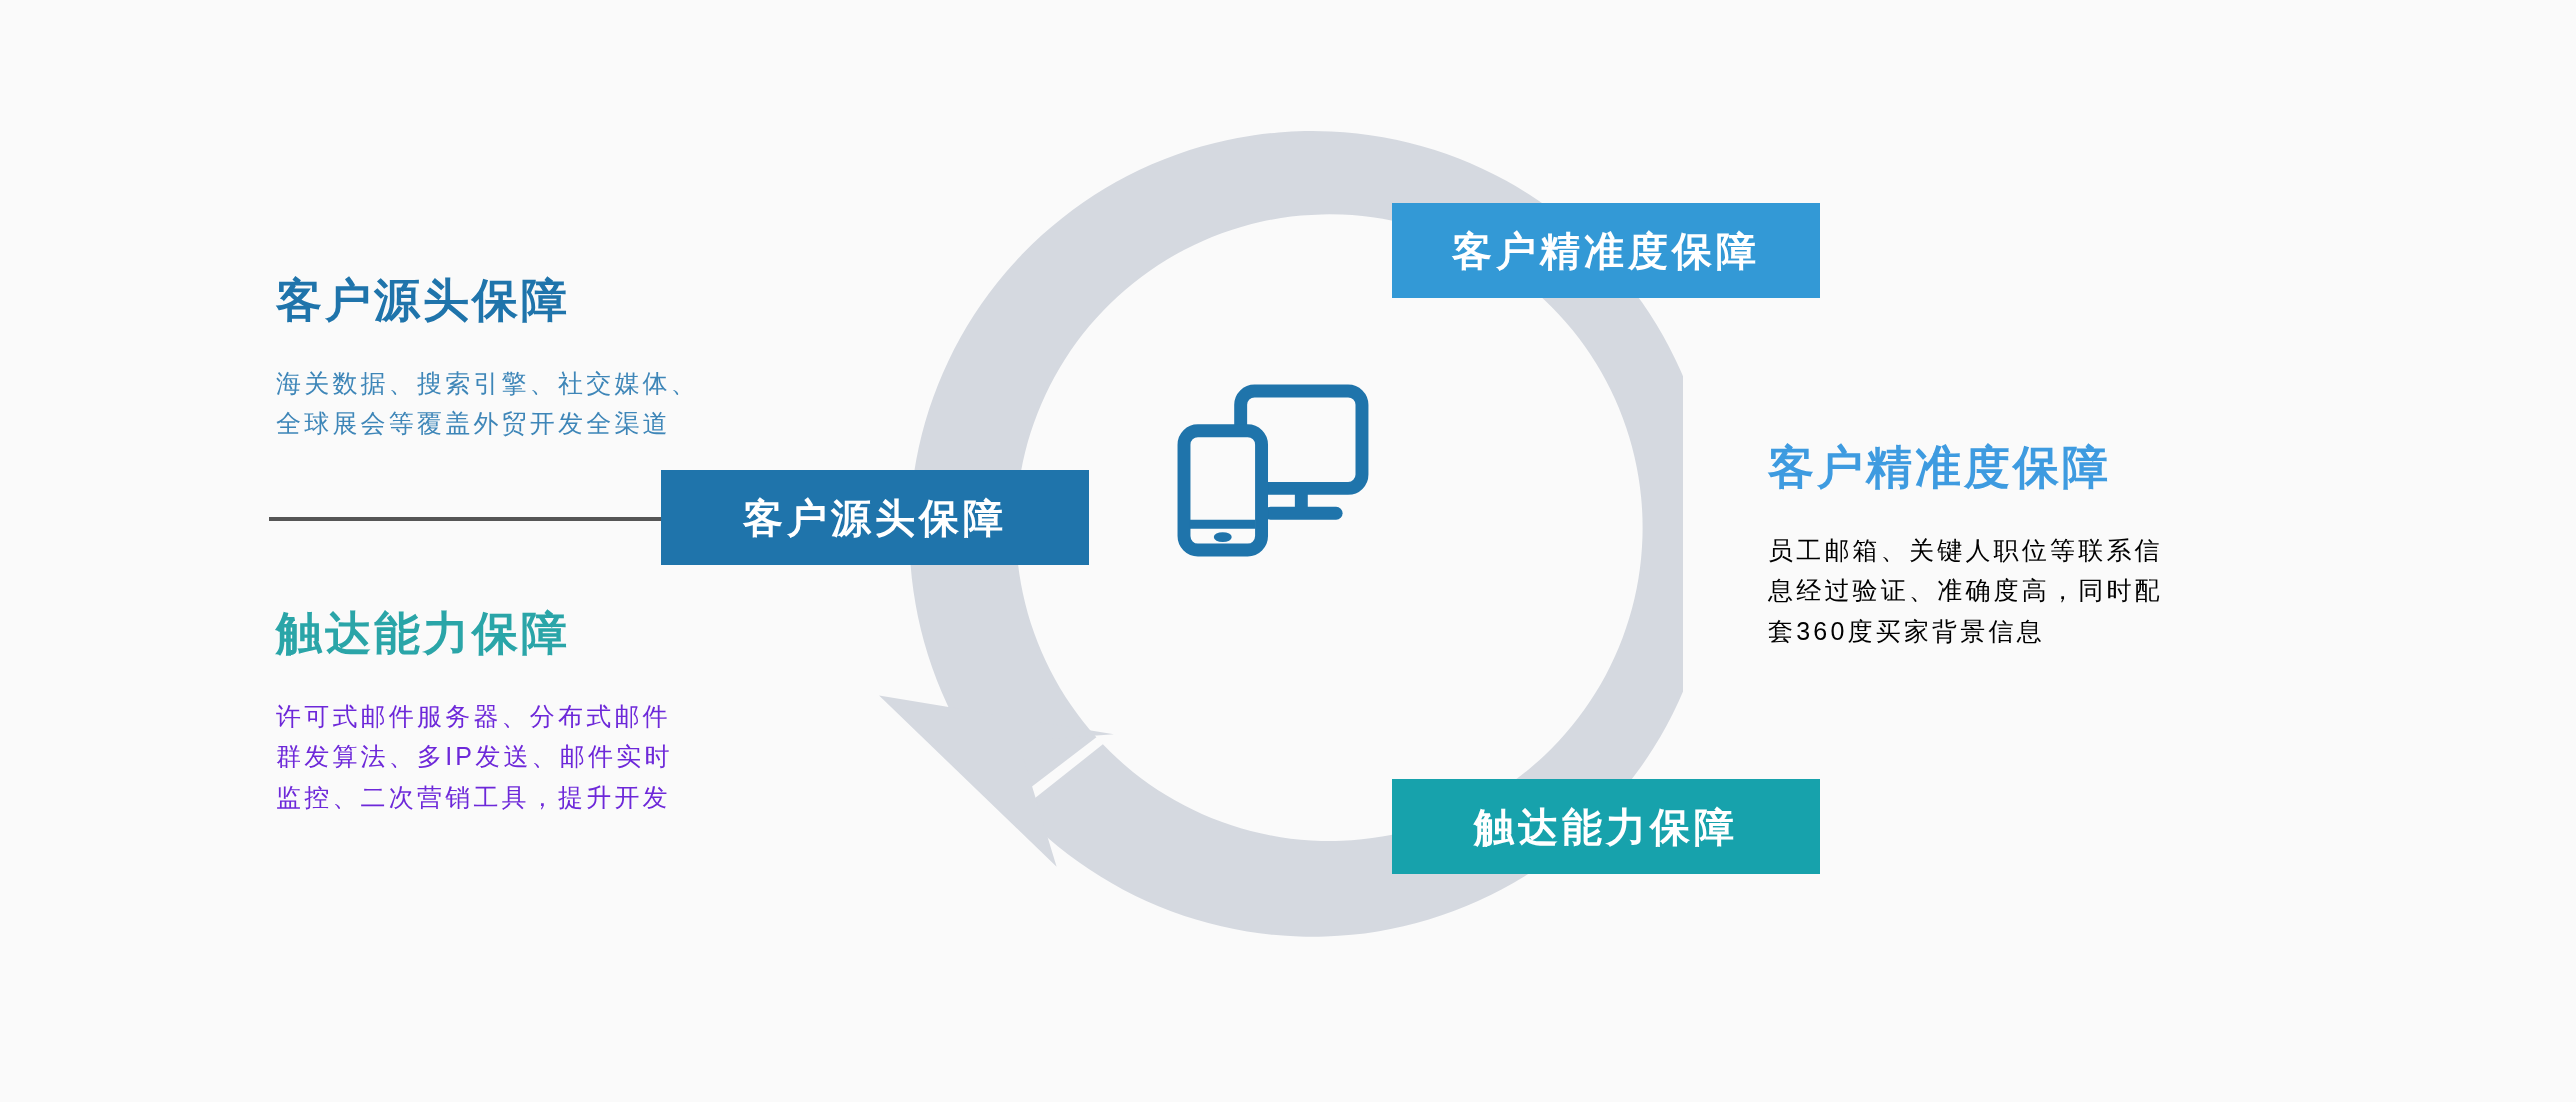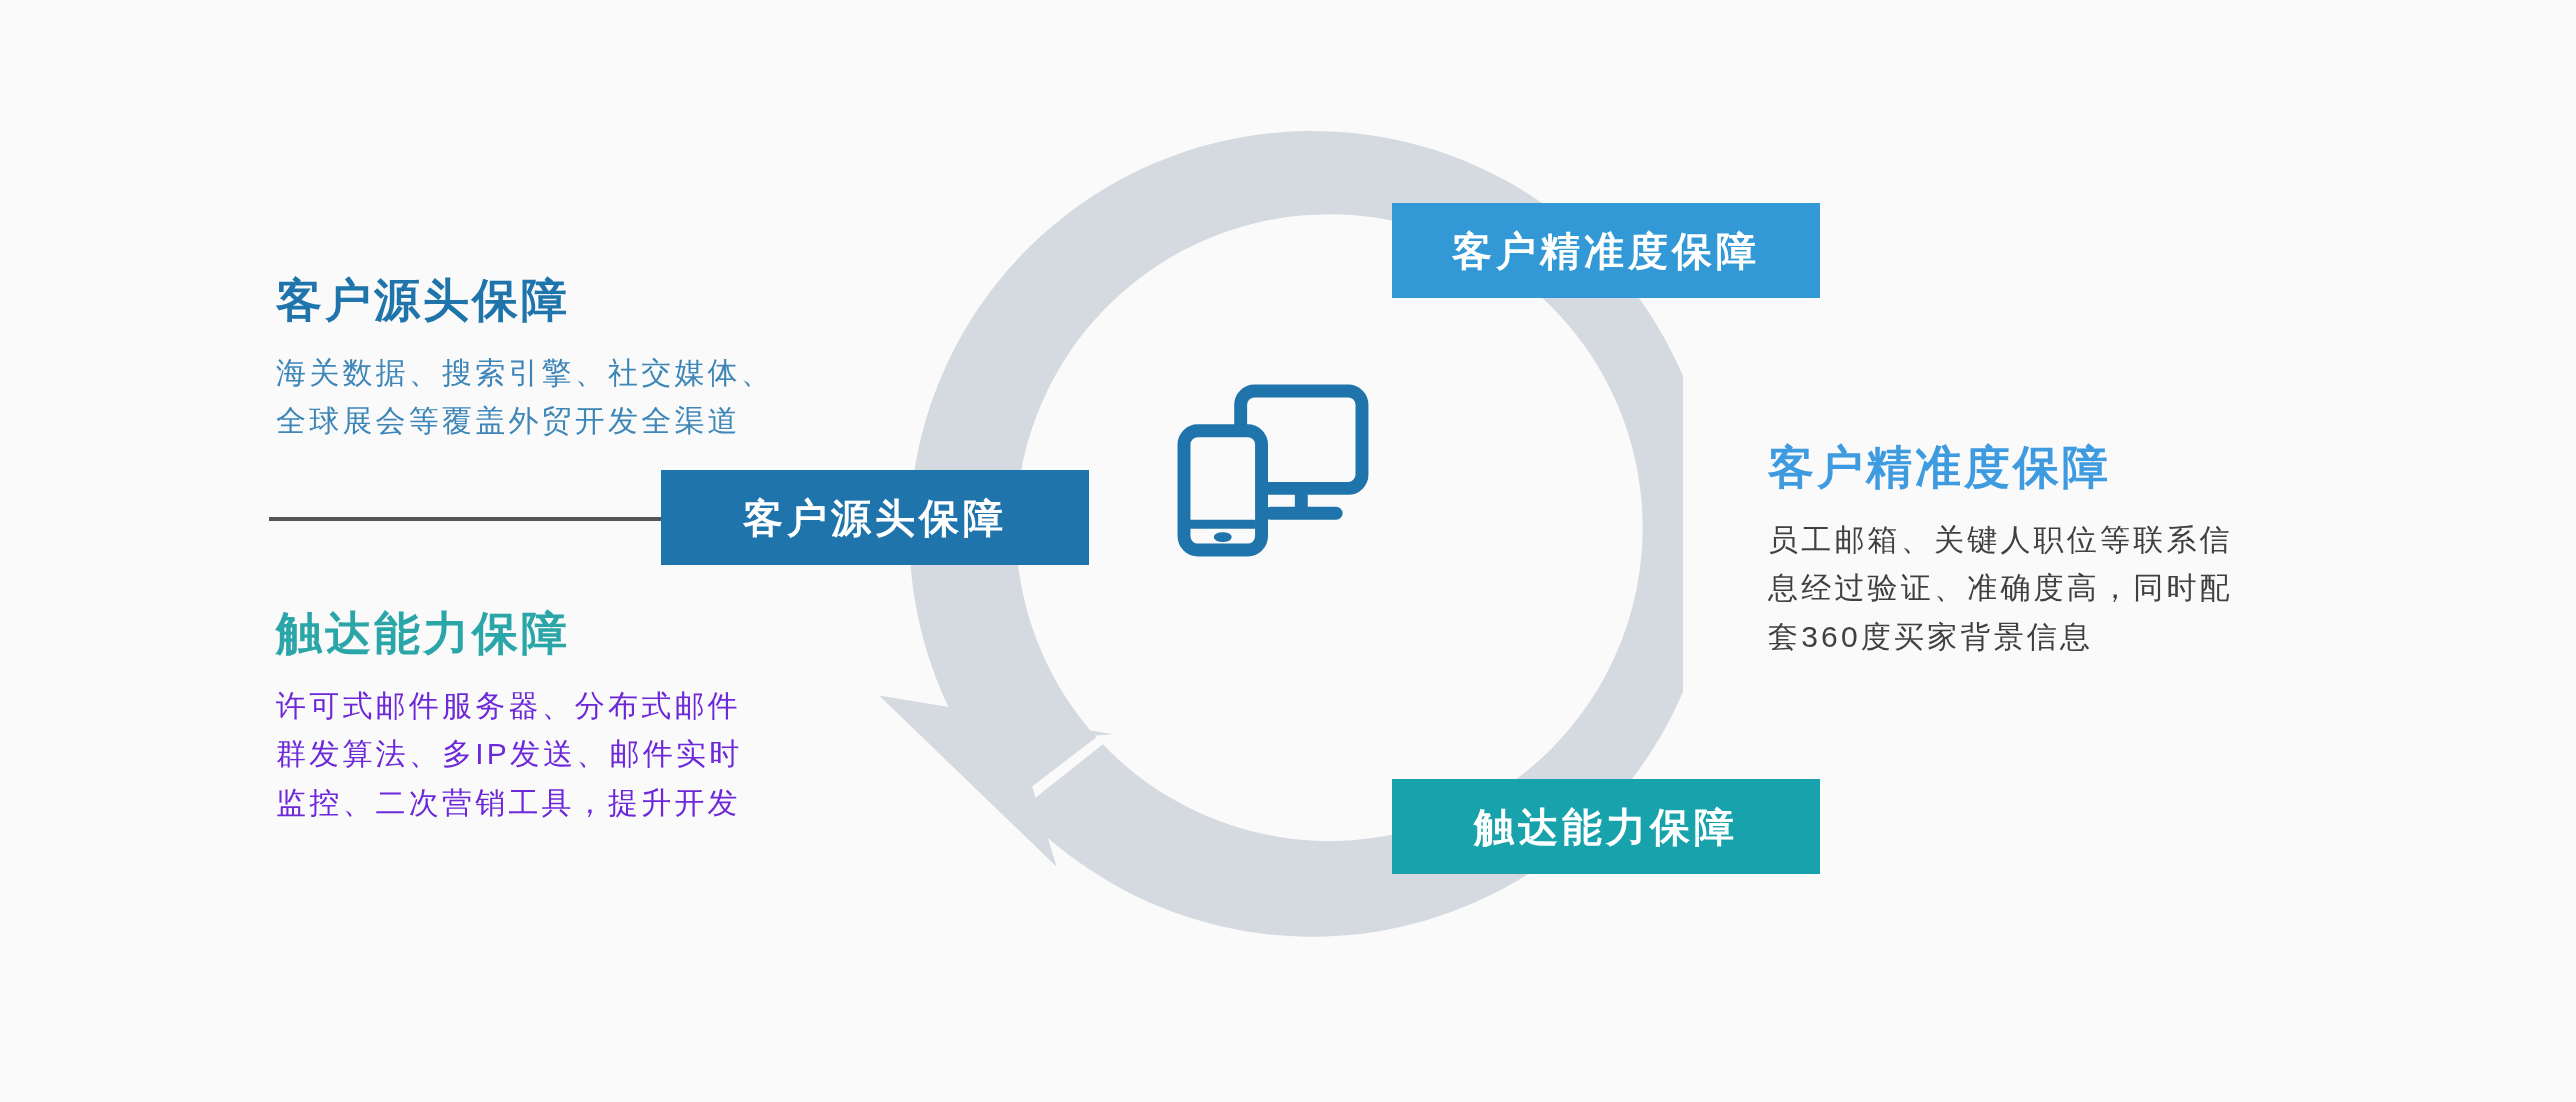--- a/index.html
+++ b/index.html
@@ -74,39 +74,39 @@
   
   .block { position:absolute; }
   .block-title {
     font-size:46px;
     font-weight:bold;
     letter-spacing:3px;
     line-height:1.15;
     white-space:nowrap;
   }
   .block-body {
-    margin-top:22px;
-    font-size:30px;
+    margin-top:36px;
+    font-size:25px;
     line-height:1.62;
     letter-spacing:3.2px;
     font-weight:normal;
   }
   .block-body div { white-space:nowrap; }
 
   .block-source   { left:276px;  top:274px;  width:557px; }
   .block-source   .block-title { color:#1f74ab; }
   .block-source   .block-body  { color:#3e86b8; }
 
   .block-reach    { left:276px;  top:607px;  width:557px; }
   .block-reach    .block-title { color:#2aa5a8; }
   .block-reach    .block-body  { color:#6d28d9; }
 
   .block-accuracy { left:1768px; top:441px;  width:557px; }
   .block-accuracy .block-title { color:#3e9be0; }
-  .block-accuracy .block-body  { color:#404040; }
+  .block-accuracy .block-body  { color:#000000; }
 </style>
 </head>
 <body>
 
 <div class="stage">
 
   <svg class="cycle-arrow" viewBox="0 0 830 955">
     <path d="M 415 477.5
              m 0 -430
              a 430 430 0 1 1 -304.06 125.94

